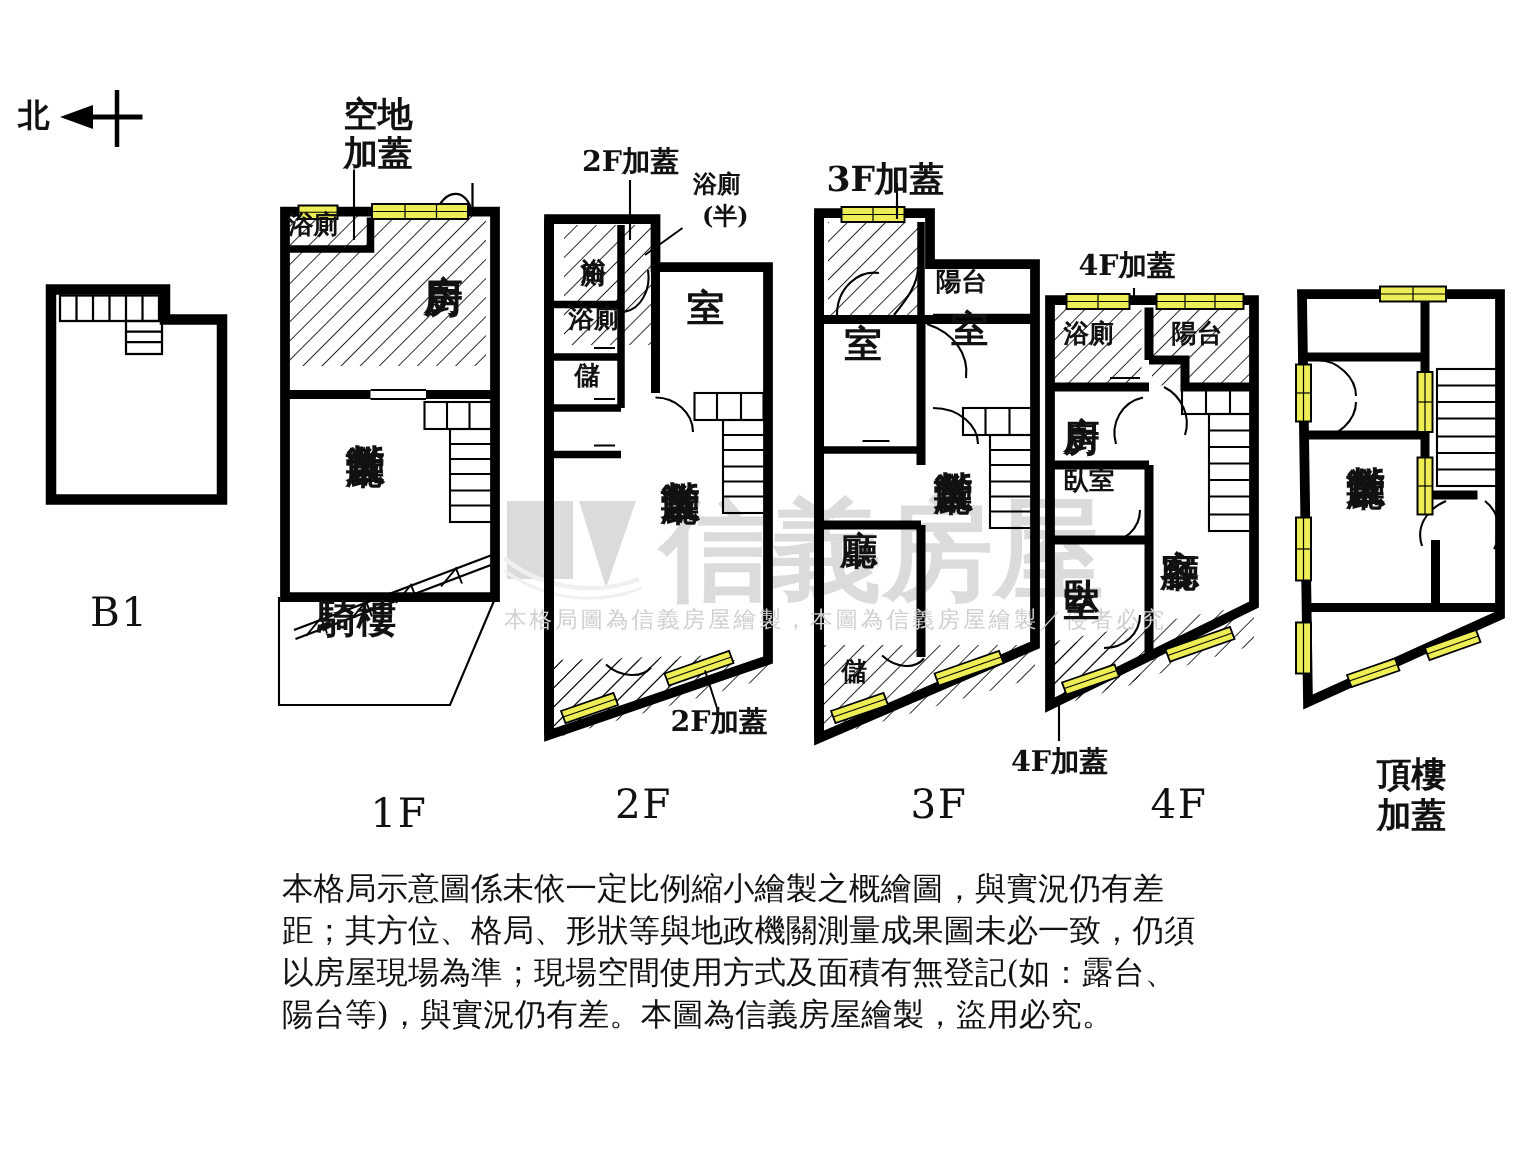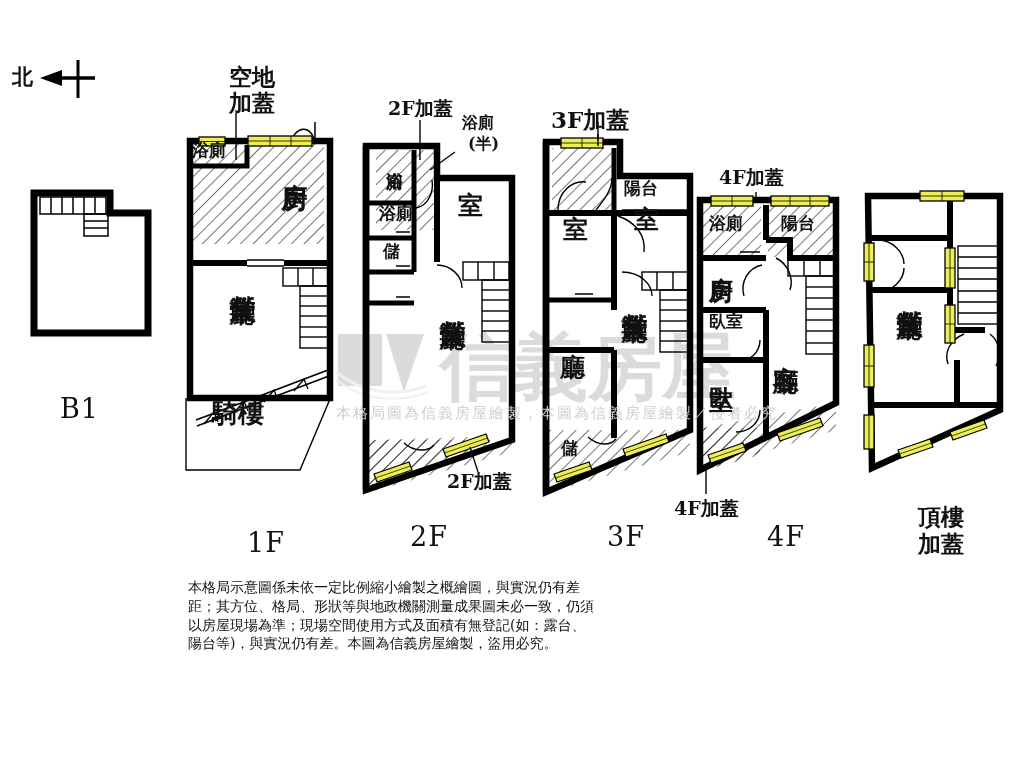--- a/index.html
+++ b/index.html
@@ -10,21 +10,21 @@
   }
   #stage{position:absolute;left:0;top:0;width:1024px;height:768px;}
   svg.plan{position:absolute;left:0;top:0;width:1024px;height:768px;}
   .lbl{position:absolute;color:#111;line-height:1.0;white-space:pre;font-family:"DejaVu Serif","Liberation Serif",serif;}
   .cjk{font-family:"DejaVu Serif","Liberation Serif",serif;font-weight:700;}
   .floorname{font-size:27px;font-family:"DejaVu Serif","Liberation Serif",serif;color:#111;letter-spacing:1px;}
   .vert{writing-mode:vertical-rl;text-orientation:upright;letter-spacing:1px;}
   .note{
     position:absolute;left:188px;top:578px;width:706px;
     font-family:"DejaVu Serif","Liberation Serif",serif;
-    font-size:14px;line-height:1.34;color:#111;text-align:left;
+    font-size:21px;line-height:1.34;color:#111;text-align:left;
   }
   .wm{position:absolute;pointer-events:none;}
   #wm-text{left:336px;top:404px;font-size:15px;color:#cfcfcf;letter-spacing:2px;
     font-family:"DejaVu Serif","Liberation Serif",serif;}
 </style>
 </head>
 <body>
 
 <div id="stage">
 

